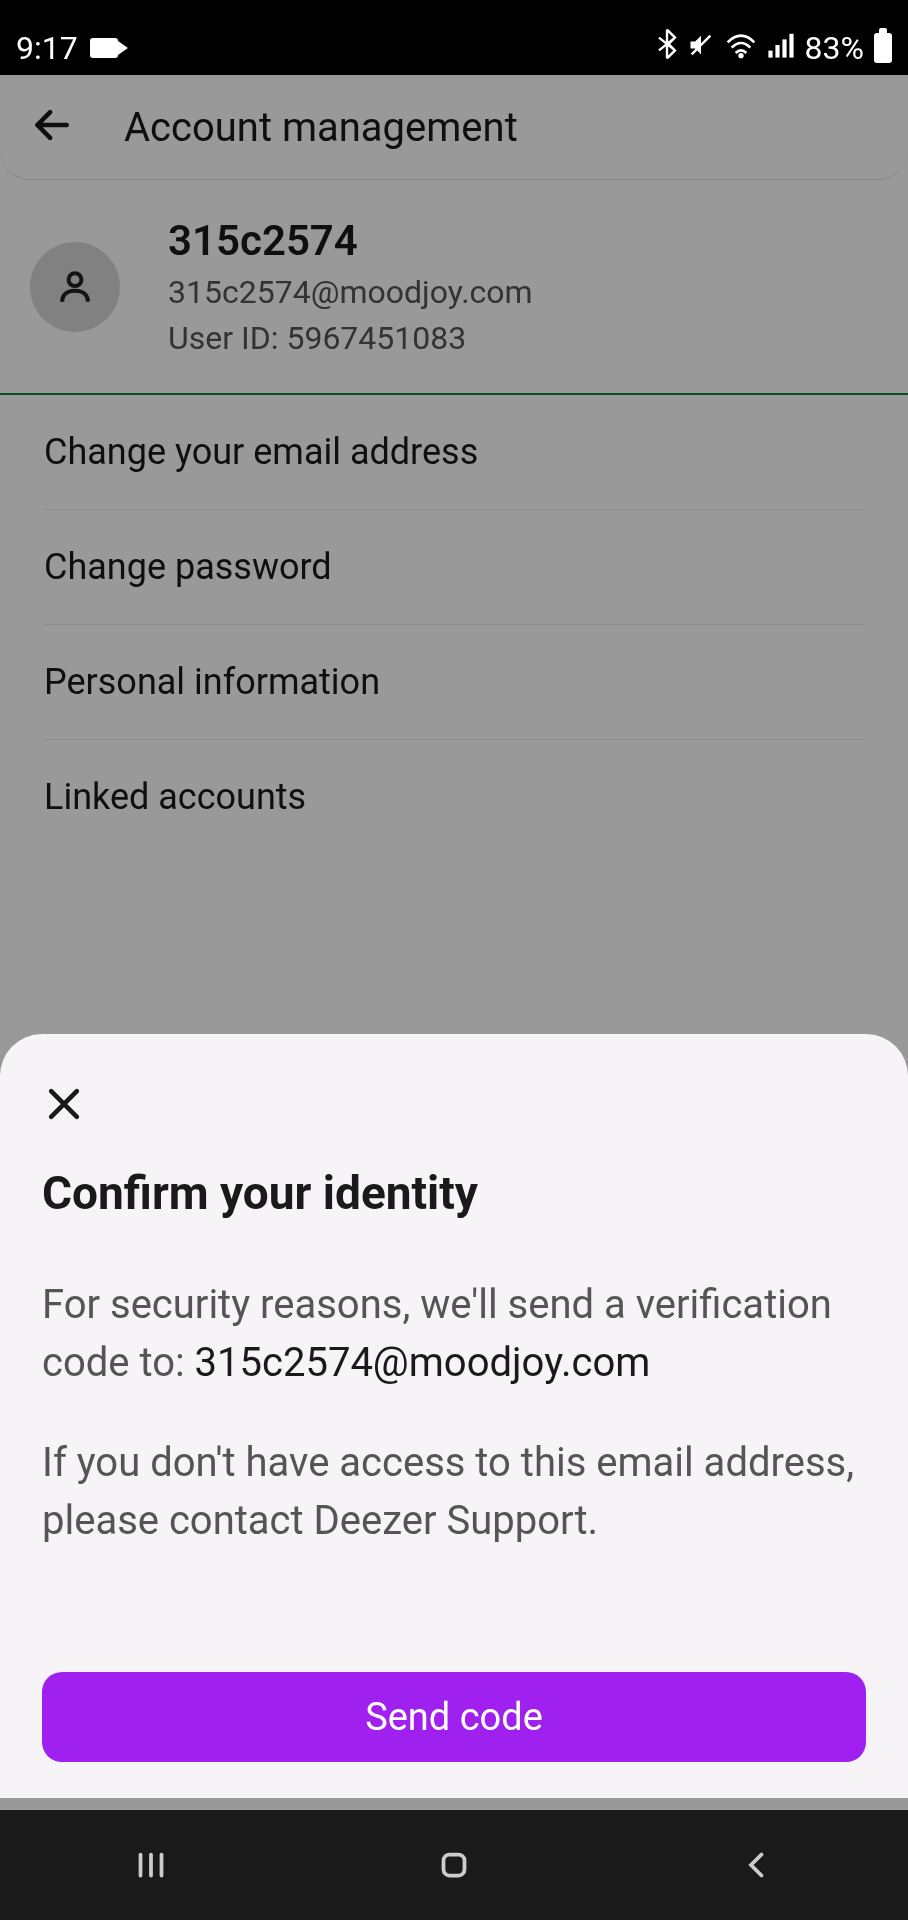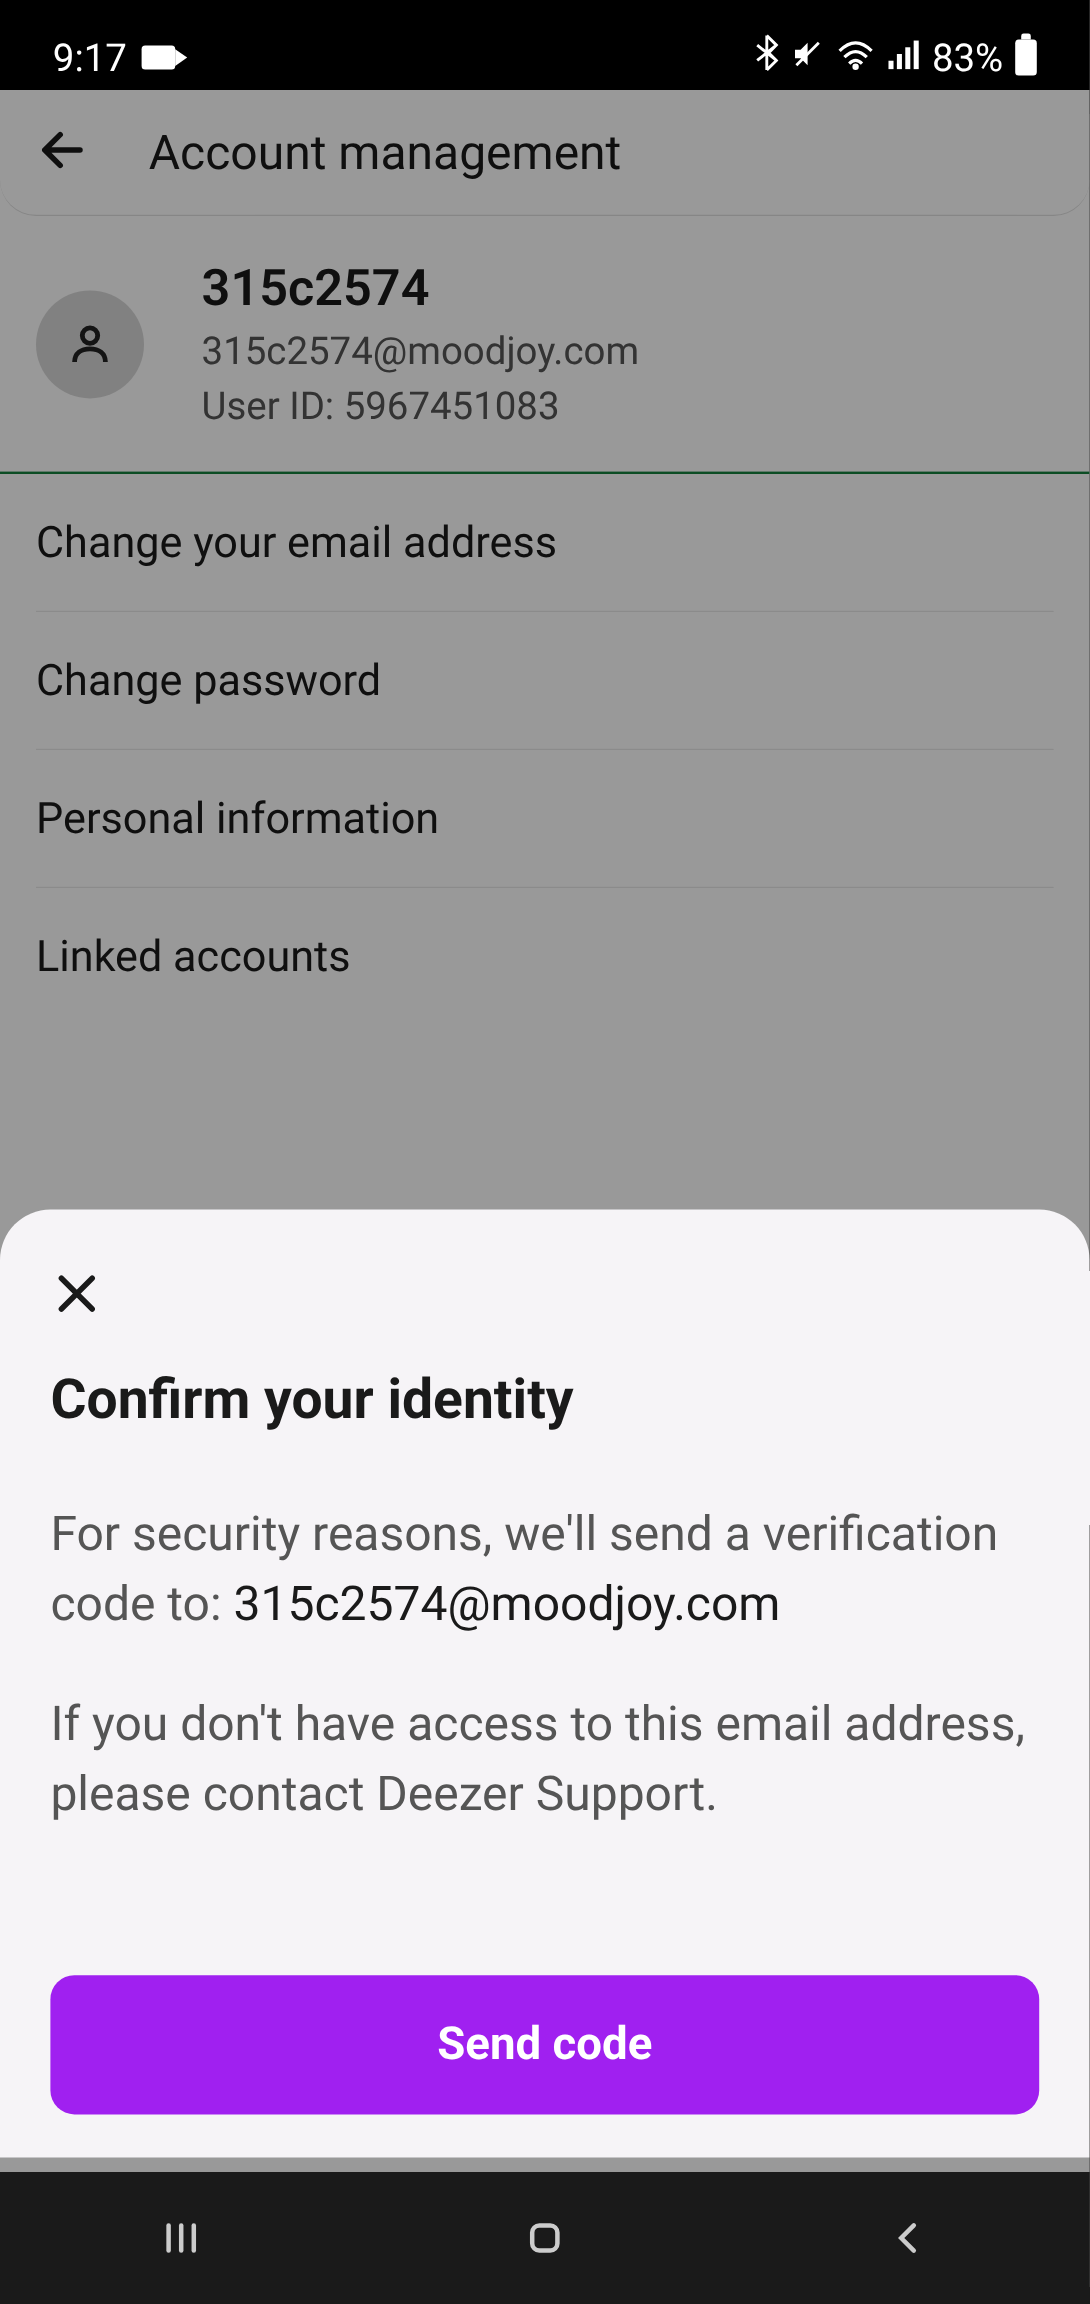--- a/index.html
+++ b/index.html
@@ -14,21 +14,21 @@
       background: #000;
       position: relative;
       overflow: hidden;
     }
     .status-bar {
       height: 95px;
       background: #000;
       display: flex;
       justify-content: space-between;
       align-items: center;
-      padding: 0 44px;
+      padding: 0 16px;
       color: #fff;
       font-size: 32px;
     }
     .status-left {
       display: flex;
       align-items: center;
       gap: 12px;
     }
     .status-right {
       display: flex;
@@ -114,21 +114,21 @@
     .profile-name {
       font-size: 42px;
       font-weight: 600;
       color: #1a1a1a;
     }
     .profile-email, .profile-userid {
       font-size: 32px;
       color: #555;
     }
     .menu-list {
-      padding: 0 30px;
+      padding: 0 44px;
     }
     .menu-item {
       padding: 36px 0;
       font-size: 36px;
       color: #1a1a1a;
       border-bottom: 1px solid #e8e8e8;
     }
     .menu-item:last-child {
       border-bottom: none;
     }
@@ -163,25 +163,25 @@
       color: #555;
       line-height: 1.45;
       margin-bottom: 42px;
     }
     .sheet-email {
       color: #1a1a1a;
       font-weight: 400;
     }
     .send-btn {
       width: 100%;
-      height: 116px;
+      height: 90px;
       background: #a020f0;
       color: #fff;
       font-size: 38px;
-      font-weight: 700;
+      font-weight: 400;
       border: none;
       border-radius: 20px;
       cursor: pointer;
       margin-top: 80px;
     }
     .nav-bar {
       position: absolute;
       bottom: 0;
       left: 0;
       right: 0;

